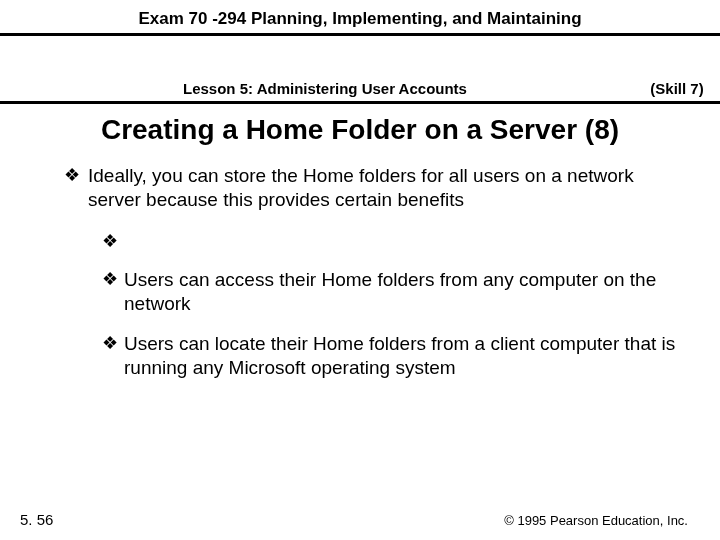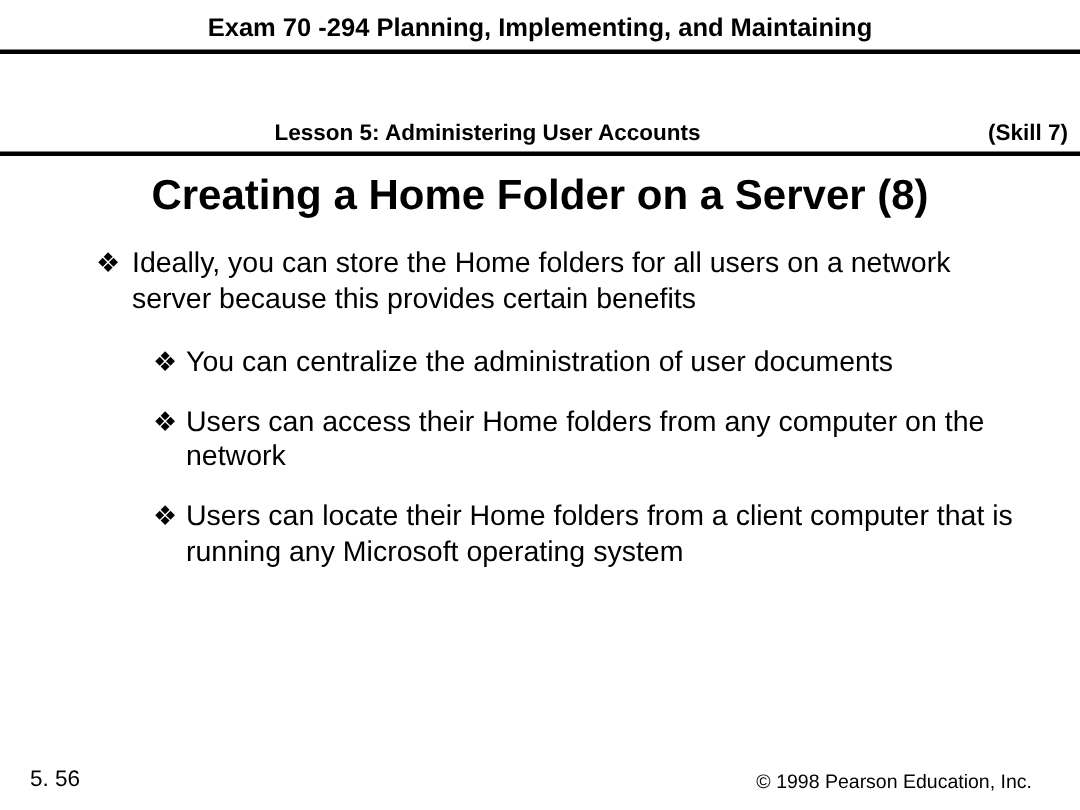--- a/index.html
+++ b/index.html
@@ -29,21 +29,21 @@
     border-bottom: 3px solid #000;
     padding: 4px 8px 4px 8px;
     margin-top: 40px;
   }
   .subheader .lesson {
     flex: 1;
     text-align: center;
   }
   .subheader .skill {
     min-width: 70px;
-    text-align: right;
+    text-align: center;
   }
   .title {
     font-weight: bold;
     font-size: 28px;
     text-align: center;
     padding: 10px 10px 18px 10px;
   }
   .content {
     padding: 0 40px 0 64px;
     font-size: 19px;
@@ -96,29 +96,28 @@
 <div class="title">Creating a Home Folder on a Server (8)</div>
 
 <div class="content">
   <div class="bullet-main">
     <span class="marker">❖</span>
     <span>Ideally, you can store the Home folders for all users on a network server because this provides certain benefits</span>
   </div>
   <div class="sublist">
     <div class="bullet-sub">
       <span class="marker">❖</span>
-      <span>You can centralize the administration of user documents</span>
     </div>
     <div class="bullet-sub">
       <span class="marker">❖</span>
       <span>Users can access their Home folders from any computer on the network</span>
     </div>
     <div class="bullet-sub">
       <span class="marker">❖</span>
       <span>Users can locate their Home folders from a client computer that is running any Microsoft operating system</span>
     </div>
   </div>
 </div>
 
 <div class="footer">
   <span class="page-num">5. 56</span>
-  <span>© 1998 Pearson Education, Inc.</span>
+  <span>© 1995 Pearson Education, Inc.</span>
 </div>
 
 </body></html>

